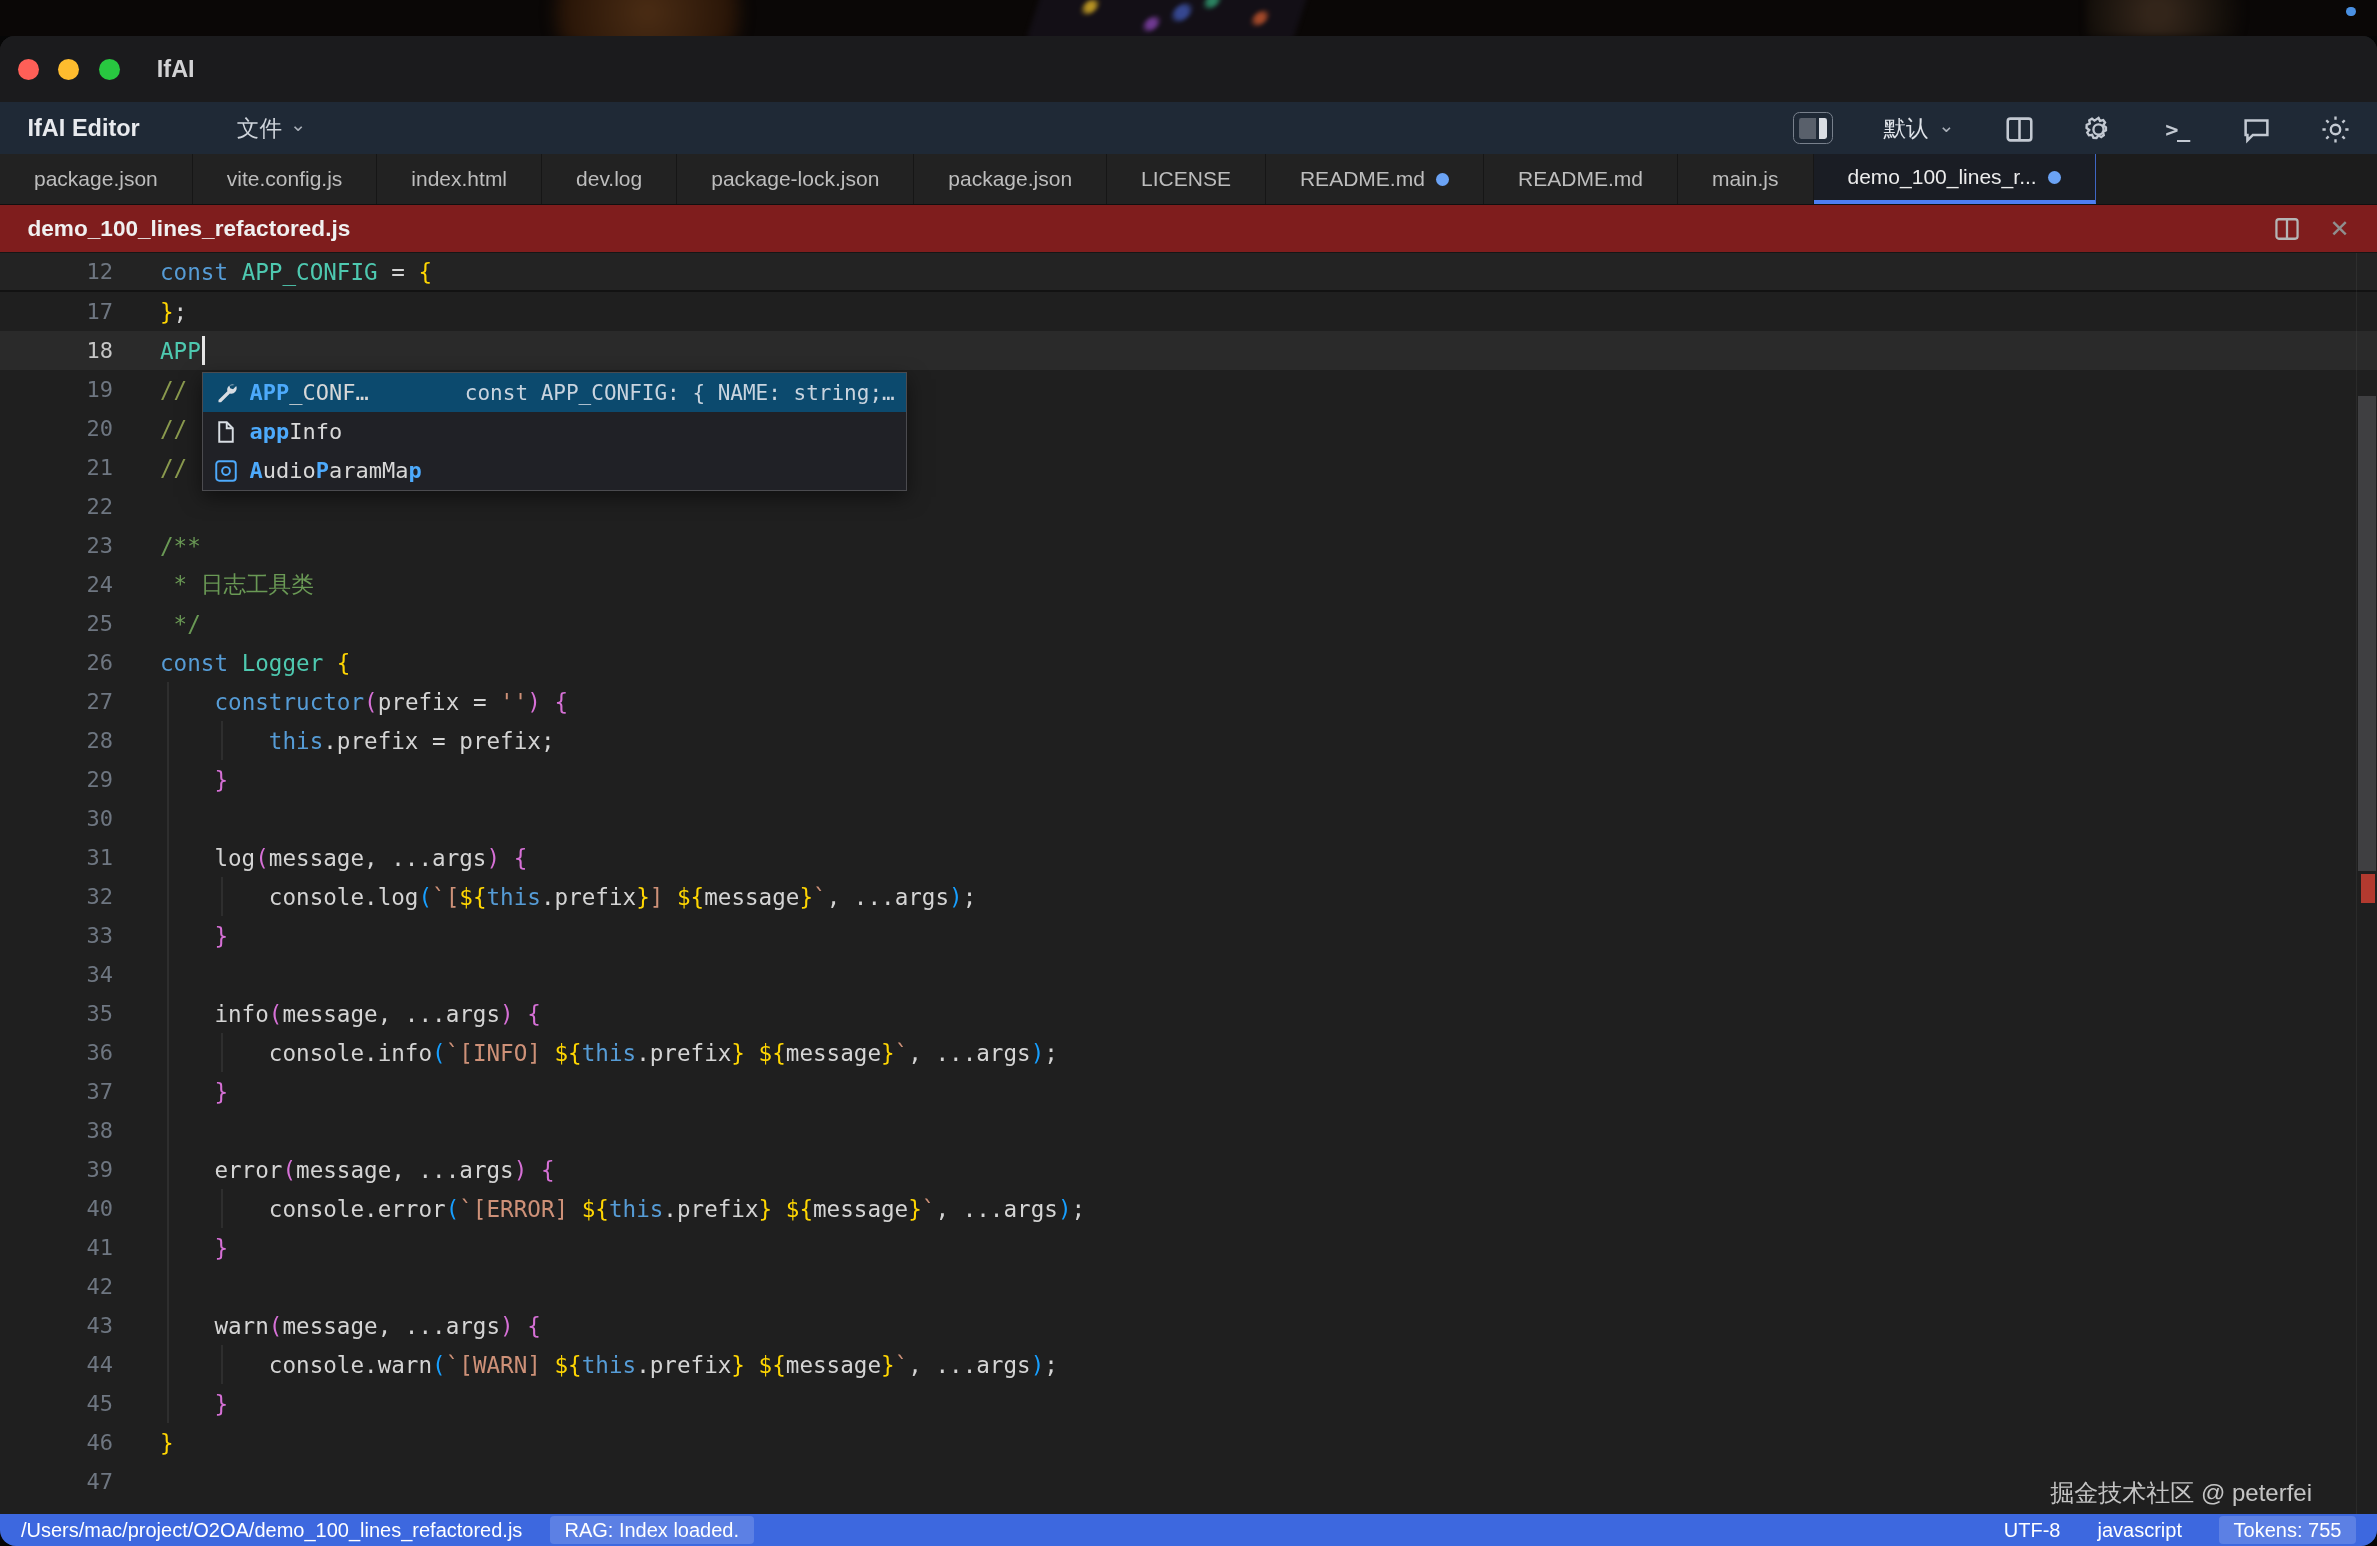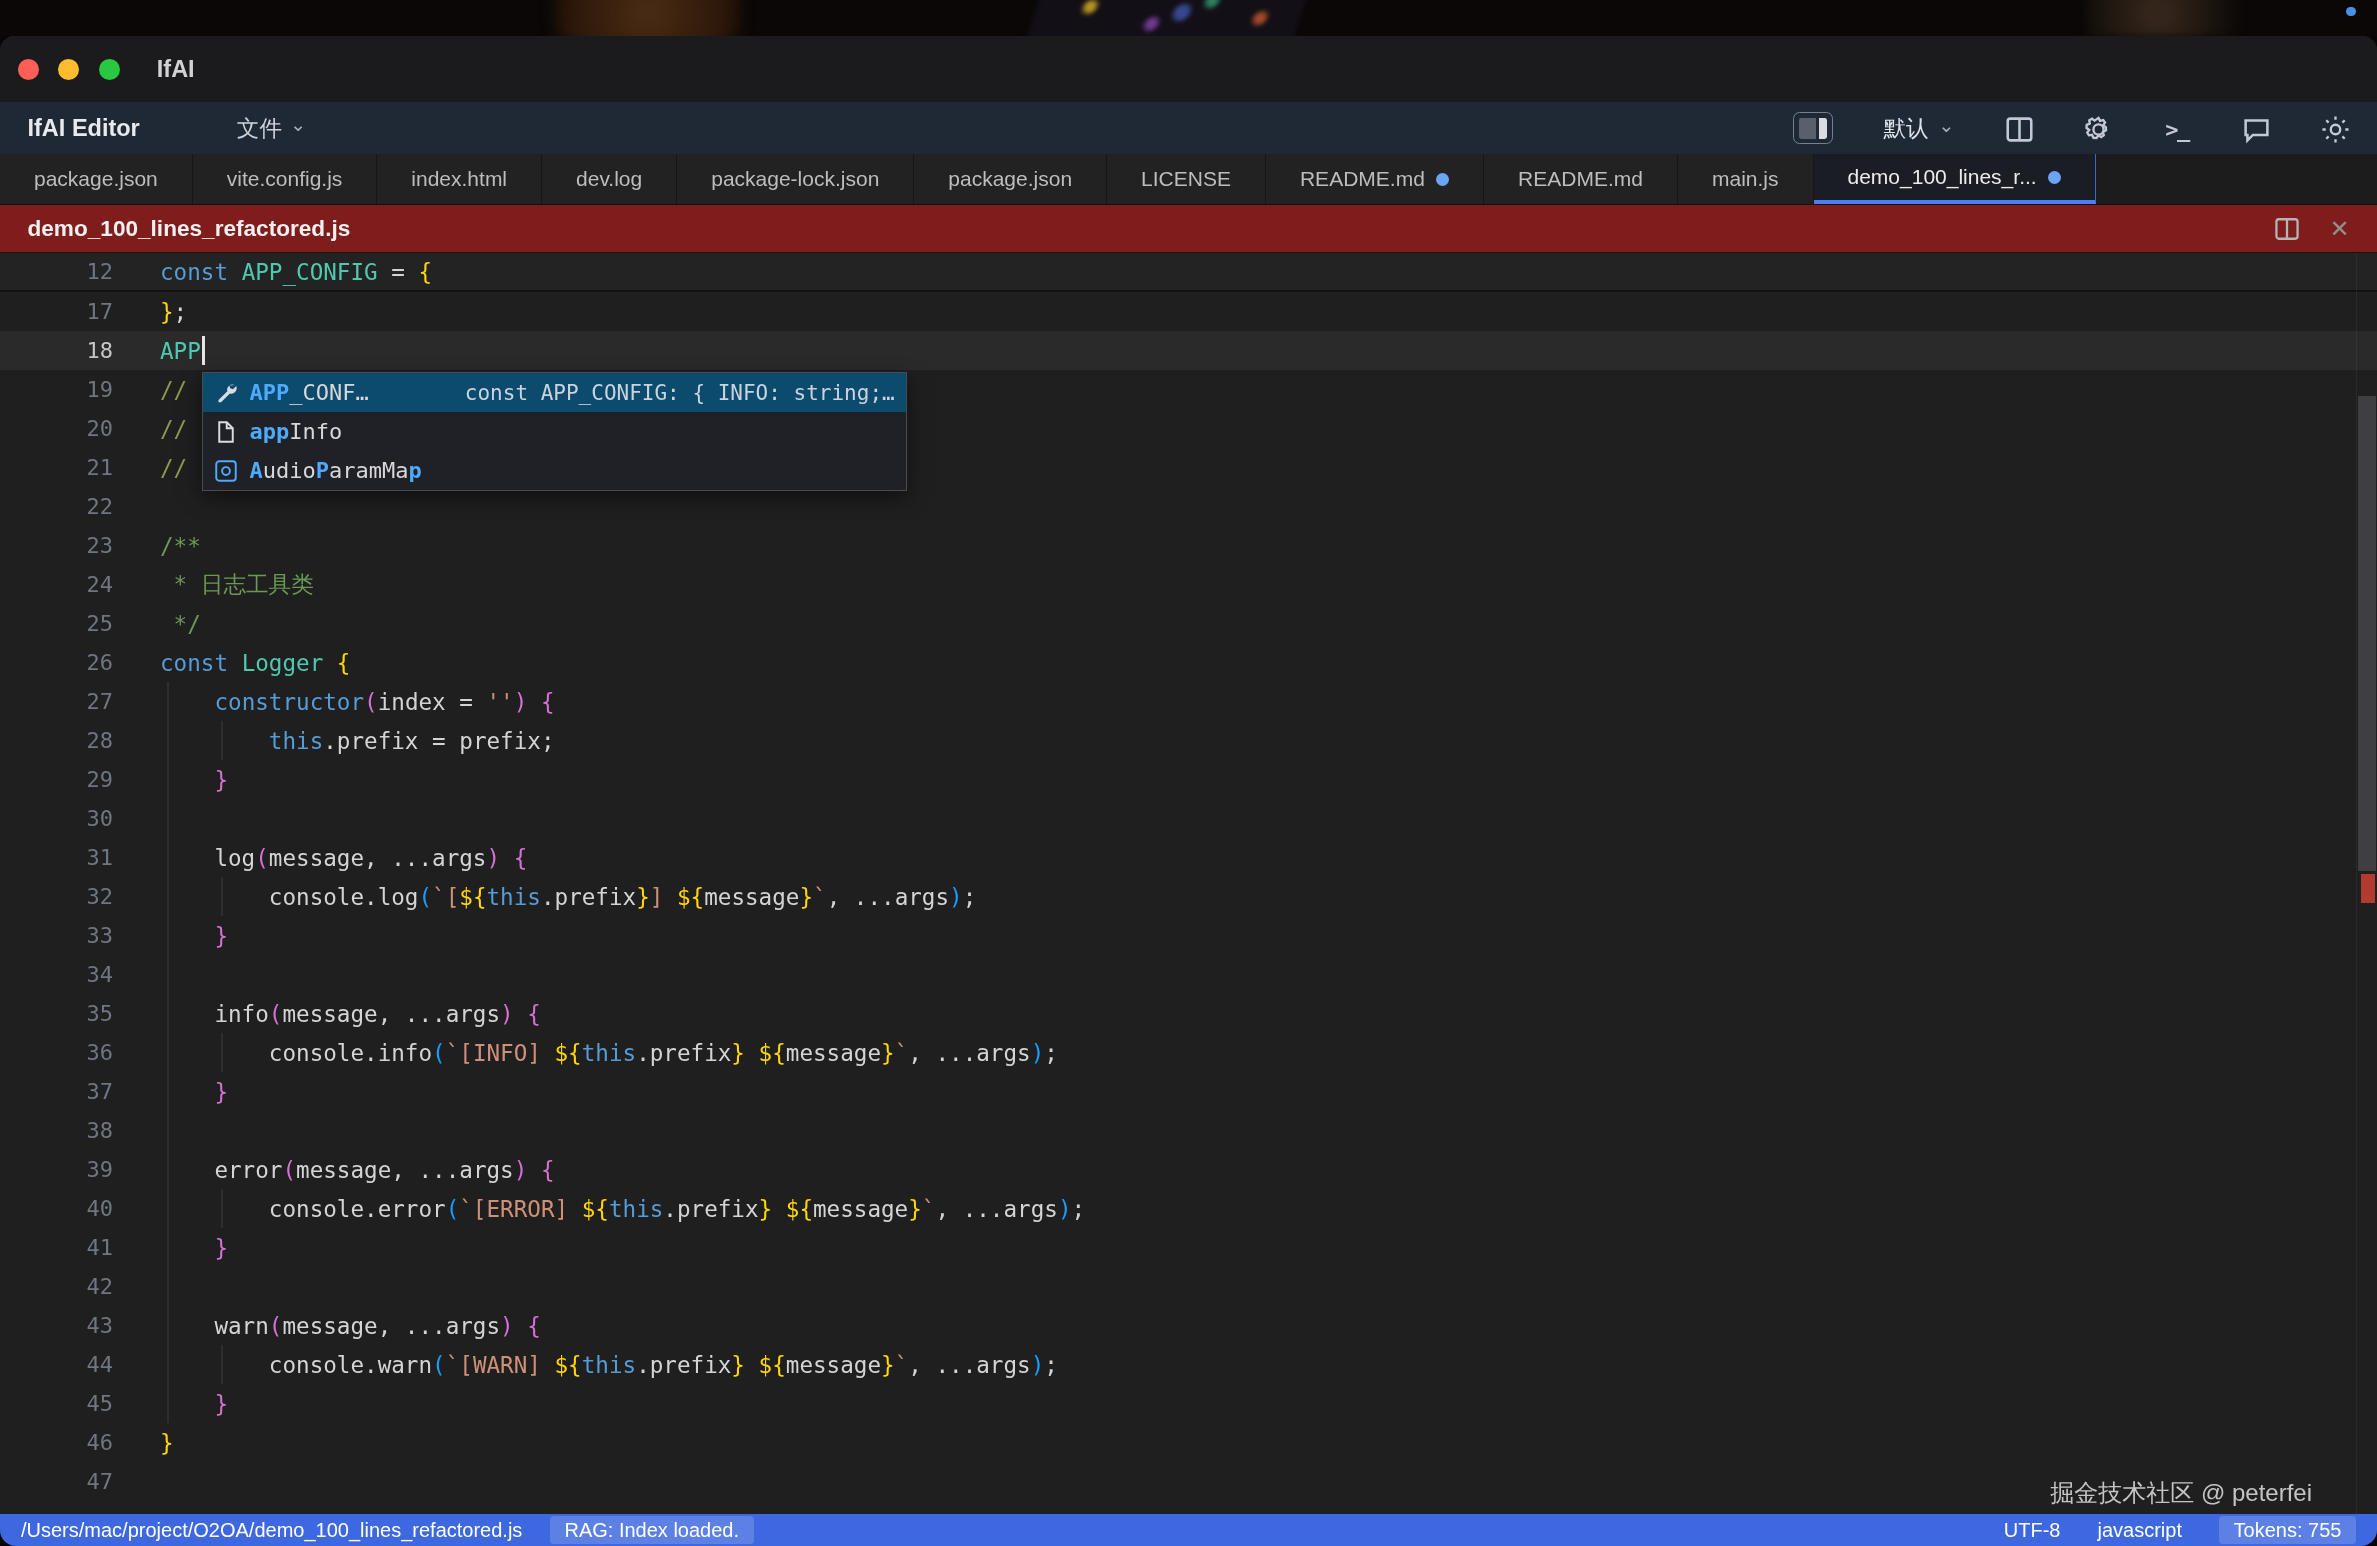--- a/index.html
+++ b/index.html
@@ -274,21 +274,21 @@
           <div class="ln">25</div>
           <div class="lc"><span class="com"> */</span></div>
         </div>
         <div class="line">
           <div class="ln">26</div>
           <div class="lc"><span class="kw">const </span><span class="type">Logger </span><span class="b0">{</span></div>
         </div>
         <div class="line">
           <i class="guide" style="left: 167px;"></i>
           <div class="ln">27</div>
-          <div class="lc"><span class="def">    </span><span class="kw">constructor</span><span class="b1">(</span><span class="def">index = </span><span class="str">''</span><span class="b1">)</span><span class="def"> </span><span class="b1">{</span></div>
+          <div class="lc"><span class="def">    </span><span class="kw">constructor</span><span class="b1">(</span><span class="def">prefix = </span><span class="str">''</span><span class="b1">)</span><span class="def"> </span><span class="b1">{</span></div>
         </div>
         <div class="line">
           <i class="guide" style="left: 167px;"></i>
           <i class="guide" style="left: 221px;"></i>
           <div class="ln">28</div>
           <div class="lc"><span class="def">        </span><span class="kw">this</span><span class="def">.prefix = prefix;</span></div>
         </div>
         <div class="line">
           <i class="guide" style="left: 167px;"></i>
           <div class="ln">29</div>
@@ -388,21 +388,21 @@
         </div>
       </div>
 
     <div class="popup">
       <div id="ac-list">
           <div class="ac-row sel">
             <span class="ac-icon"><svg viewBox="0 0 16 16">
                 <path fill="#d8dde3" d="M13.8 2.6a3.6 3.6 0 0 0-4.9 4.2L3 12.7v1.5h1.7l5.9-5.9a3.6 3.6 0 0 0 4.2-4.9l-2.1 2.1-1.9-.6-.6-1.9z"></path>
               </svg></span>
             <span class="ac-label"><b>APP</b><span>_CONF…</span></span>
-            <span class="ac-detail">const APP_CONFIG: { INFO: string;…</span>
+            <span class="ac-detail">const APP_CONFIG: { NAME: string;…</span>
           </div>
           <div class="ac-row">
             <span class="ac-icon"><svg viewBox="0 0 16 16">
                 <path fill="none" stroke="#d8dde3" stroke-width="1.3" d="M3.5 1.5h5l4 4v9h-9z"></path>
                 <path fill="none" stroke="#d8dde3" stroke-width="1.3" d="M8.5 1.5v4h4"></path>
               </svg></span>
             <span class="ac-label"><b>app</b><span>Info</span></span>
           </div>
           <div class="ac-row">
             <span class="ac-icon"><svg viewBox="0 0 16 16">

